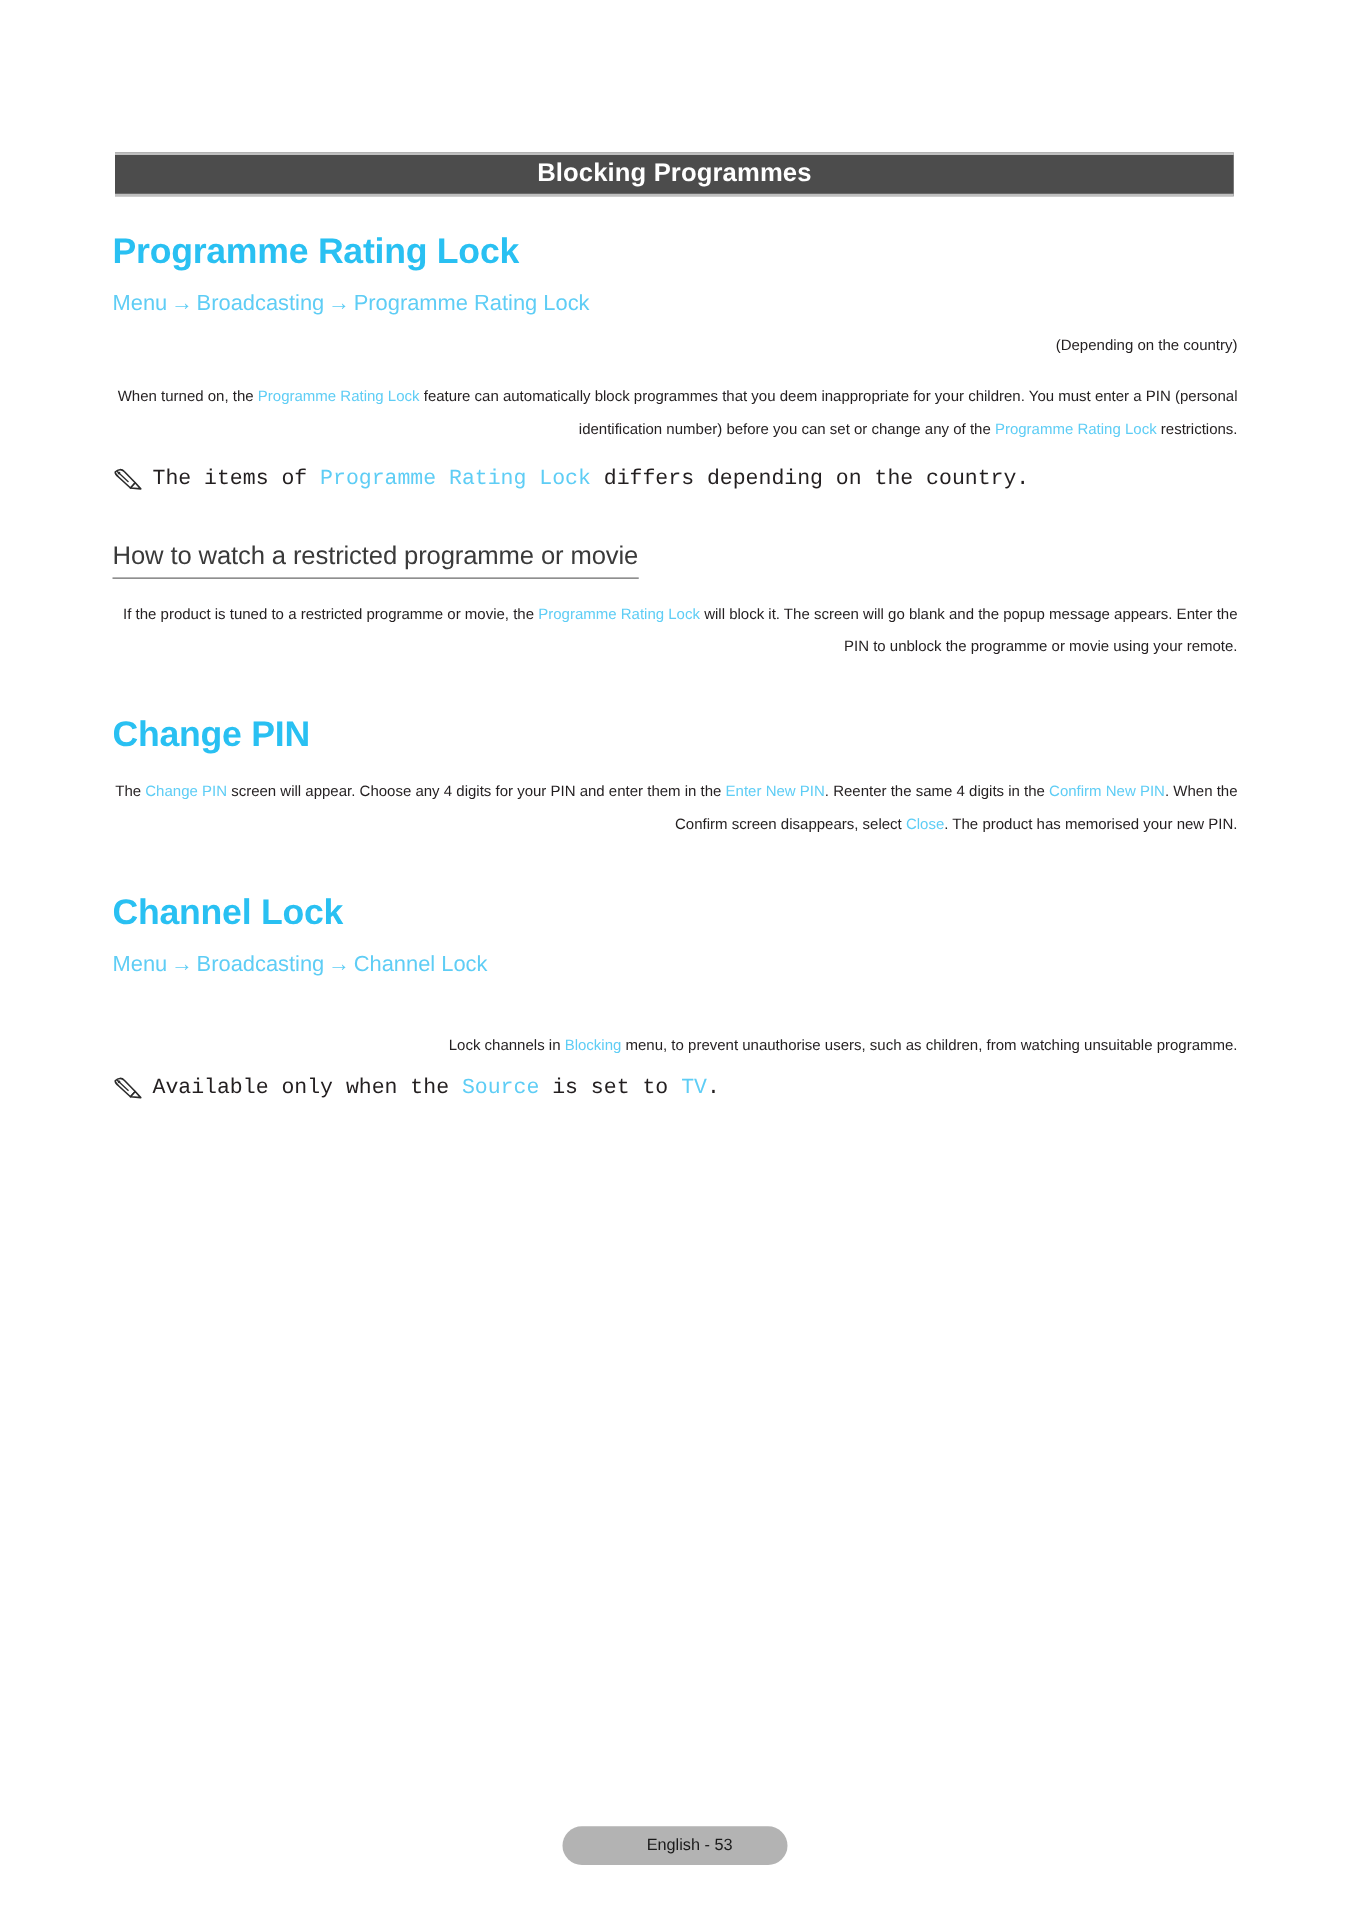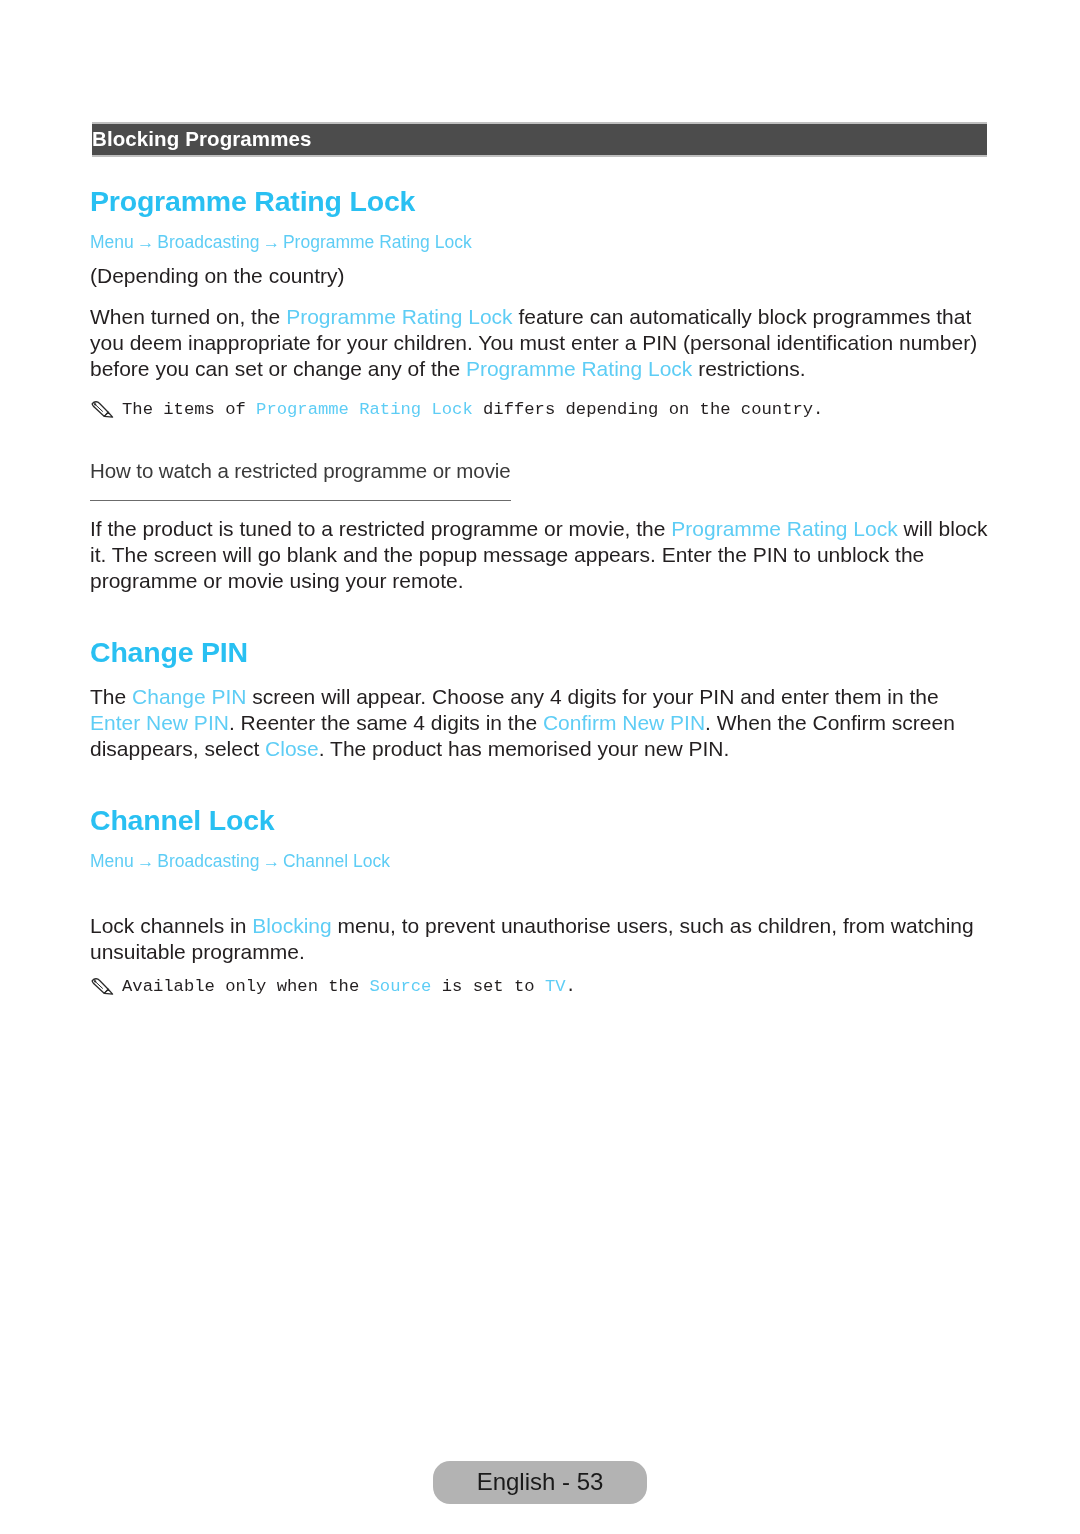--- a/index.html
+++ b/index.html
@@ -29,20 +29,21 @@
     left: 92px;
     top: 122px;
     width: 895px;
     height: 35px;
     background: #4c4c4c;
     border-top: 2px solid #bfbfbf;
     border-bottom: 2px solid #bfbfbf;
     box-sizing: border-box;
     display: flex;
     align-items: center;
+    justify-content: center;
   }
   .section-bar-title {
     color: #ffffff;
     font-size: 20.5px;
     font-weight: bold;
     letter-spacing: 0.1px;
     line-height: 1;
   }
 
   
@@ -72,24 +73,24 @@
   }
   .breadcrumb .arrow {
     color: #5ecdf5;
     padding: 0 3px;
     font-size: 17.5px;
   }
 
   p.body {
     margin: 0;
     padding: 0;
-    font-size: 21px;
+    font-size: 12px;
     line-height: 26px;
     color: #231f20;
-    text-align: left;
+    text-align: right;
   }
 
   .hl { color: #5ecdf5; }
 
   .gap-s  { height: 9px; }
   .gap-m  { height: 15px; }
   .gap-l  { height: 24px; }
   .gap-xl { height: 34px; }
   .gap-xxl{ height: 42px; }
 
@@ -113,38 +114,38 @@
   .note-icon svg { display: block; }
   .note-text { flex: 1 1 auto; }
 
   
   .subhead {
     display: inline-block;
     font-size: 20.5px;
     line-height: 28px;
     color: #3a3a3a;
     border-bottom: 1.6px solid #6b6b6b;
-    padding-bottom: 15px;
+    padding-bottom: 3px;
     letter-spacing: -0.1px;
   }
 
   
   .footer {
     position: absolute;
     left: 0;
     right: 0;
     top: 1461px;
     display: flex;
     justify-content: center;
   }
   .footer-pill {
     background: #b3b3b3;
     color: #1a1a1a;
     border-radius: 17px;
-    font-size: 24px;
+    font-size: 13px;
     padding: 8px 44px 9px 44px;
     line-height: 1.1;
     min-width: 92px;
     text-align: right;
   }
 </style>
 </head>
 <body>
 
 <div class="page">

